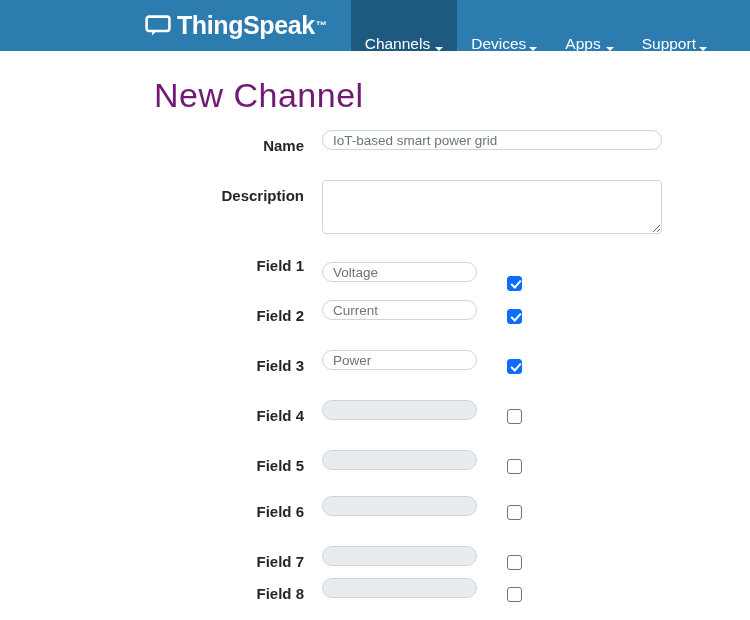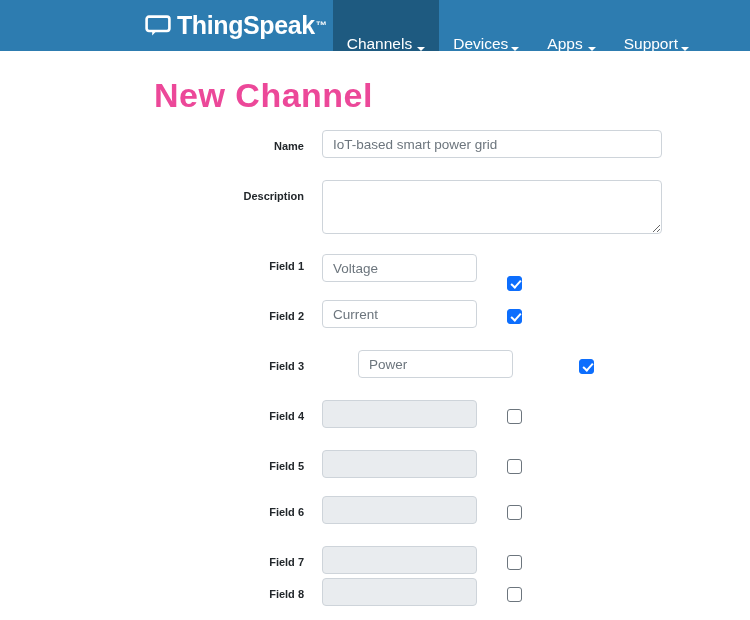--- a/index.html
+++ b/index.html
@@ -18,21 +18,21 @@
     height: 51px;
     background: #2d7cb0;
     display: flex;
     align-items: stretch;
     justify-content: flex-start;
   }
   #brand {
     display: flex;
     align-items: center;
     margin-left: 145px;
-    padding-right: 6px;
+    padding-right: 24px;
     text-decoration: none;
     color: #ffffff;
   }
   #bubble-icon {
     width: 26px;
     height: 21px;
     margin-right: 6px;
     flex: none;
     display: block;
   }
@@ -84,22 +84,22 @@
     width: 750px;
     height: 569px;
     background: #ffffff;
     overflow: hidden;
   }
   #page-title {
     position: absolute;
     left: 154px;
     top: 25px;
     font-size: 34px;
-    font-weight: 700;
-    color: #ec4899;
+    font-weight: 400;
+    color: #701a75;
     letter-spacing: 0.5px;
     white-space: nowrap;
   }
 
   #form {
     position: absolute;
     left: 0;
     top: 79px;
     width: 750px;
   }
@@ -107,32 +107,32 @@
   .form-row {
     position: relative;
     display: flex;
     align-items: flex-start;
     margin-bottom: 0;
   }
   .row-label {
     width: 322px;
     padding-right: 18px;
     text-align: right;
-    font-size: 11px;
+    font-size: 15px;
     font-weight: bold;
     color: #22272b;
     line-height: 32px;
     white-space: nowrap;
     padding-left: 28px;
   }
 
   .txt-input {
-    height: 28px;
+    height: 20px;
     border: 1px solid #ced4da;
-    border-radius: 4px;
+    border-radius: 15px;
     background: #ffffff;
     font-size: 13.5px;
     font-family: "Liberation Sans", sans-serif;
     color: #6c757d;
     padding: 0 10px;
     outline: none;
   }
   .txt-input.wide  { width: 340px; }
   .txt-input.field { width: 155px; }
   .txt-input.disabled {
@@ -241,21 +241,21 @@
         <div class="form-row" style="margin-bottom: 18px; align-items: flex-end;">
           <div class="row-label">Field 1</div>
           <input type="text" class="txt-input field" value="Voltage" style="">
           <input type="checkbox" class="cbox" checked="" style="">
         </div>
         <div class="form-row" style="margin-bottom: 18px;">
           <div class="row-label">Field 2</div>
           <input type="text" class="txt-input field" value="Current" style="">
           <input type="checkbox" class="cbox" checked="" style="">
         </div>
-        <div class="form-row" style="margin-bottom: 18px; gap: 36px;">
+        <div class="form-row" style="margin-bottom: 18px;">
           <div class="row-label">Field 3</div>
           <input type="text" class="txt-input field" value="Power" style="">
           <input type="checkbox" class="cbox" checked="" style="">
         </div>
         <div class="form-row" style="margin-bottom: 18px;">
           <div class="row-label">Field 4</div>
           <input type="text" class="txt-input field disabled" disabled="" value="" style="">
           <input type="checkbox" class="cbox" style="">
         </div>
         <div class="form-row" style="margin-bottom: 14px;">

